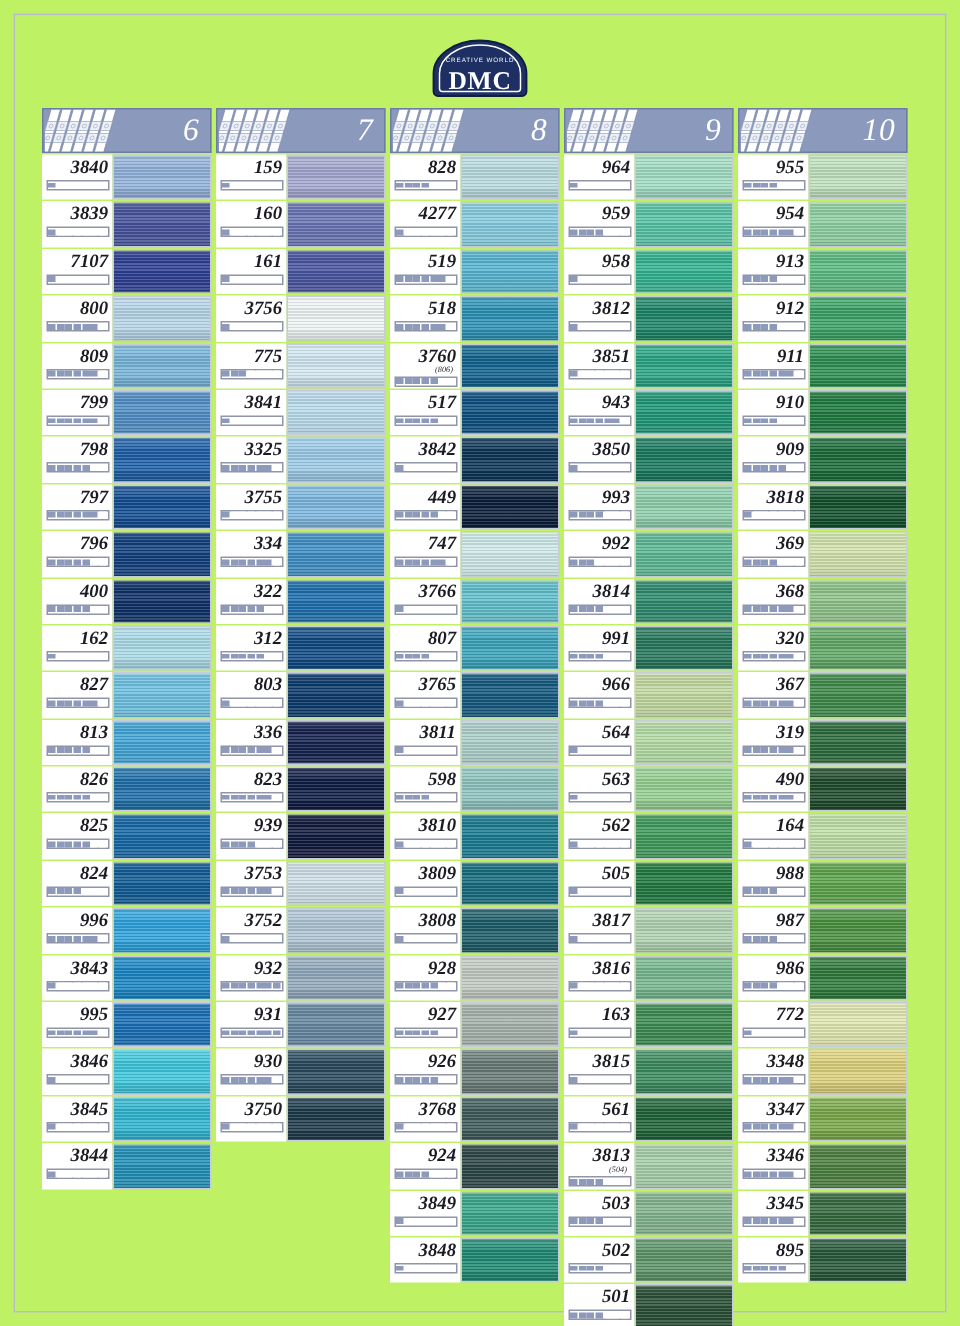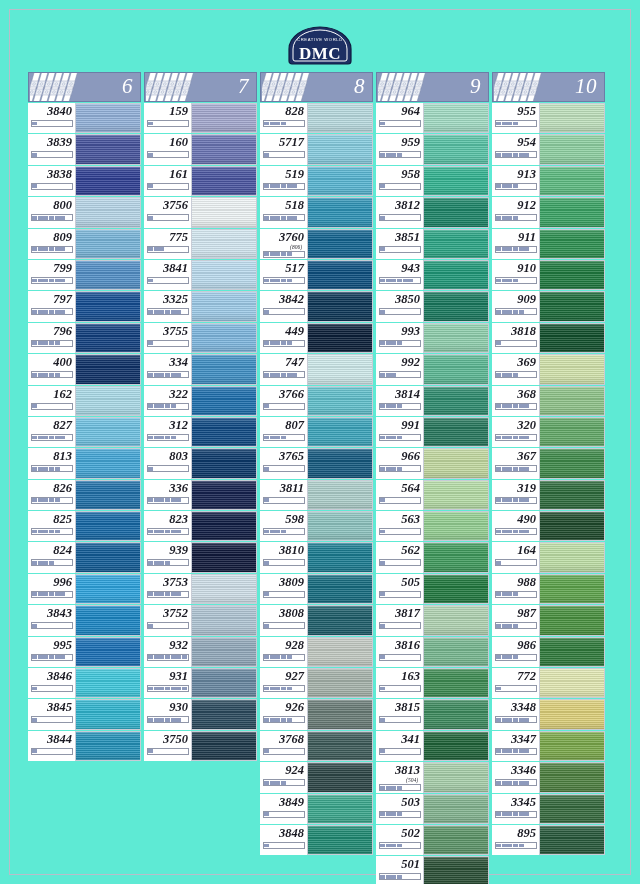--- a/index.html
+++ b/index.html
@@ -7,21 +7,21 @@
   html, body {
     margin: 0; padding: 0;
     width: 640px; height: 884px;
     background: #ffffff;
     font-family: "Liberation Sans", sans-serif;
     overflow: hidden;
   }
   #page {
     position: relative;
     width: 640px; height: 884px;
-    background: #5eead4;
+    background: #bef264;
   }
   
   #frame {
     position: absolute;
     left: 9px; top: 9px;
     width: 622px; height: 866px;
     border: 1px solid #b9bdc9;
     pointer-events: none;
   }
 
@@ -275,21 +275,21 @@
                 <div class="cell"></div>
                 <div class="cell"></div>
               </div>
             </div>
             <div class="swatch">
               <div class="thread" style="background: rgb(70, 83, 156);"></div>
             </div>
           </div>
           <div class="row">
             <div class="row-label">
-              <div class="code"><span>3838</span></div>
+              <div class="code"><span>7107</span></div>
               <div class="meter">
                 <div class="cell on"></div>
                 <div class="cell"></div>
                 <div class="cell"></div>
                 <div class="cell"></div>
                 <div class="cell"></div>
                 <div class="cell"></div>
                 <div class="cell"></div>
               </div>
             </div>
@@ -339,20 +339,37 @@
                 <div class="cell on"></div>
                 <div class="cell on"></div>
                 <div class="cell on"></div>
                 <div class="cell on"></div>
                 <div class="cell on"></div>
                 <div class="cell"></div>
               </div>
             </div>
             <div class="swatch">
               <div class="thread" style="background: rgb(82, 143, 198);"></div>
+            </div>
+          </div>
+          <div class="row">
+            <div class="row-label">
+              <div class="code"><span>798</span></div>
+              <div class="meter">
+                <div class="cell on"></div>
+                <div class="cell on"></div>
+                <div class="cell on"></div>
+                <div class="cell on"></div>
+                <div class="cell on"></div>
+                <div class="cell"></div>
+                <div class="cell"></div>
+              </div>
+            </div>
+            <div class="swatch">
+              <div class="thread" style="background: rgb(31, 95, 166);"></div>
             </div>
           </div>
           <div class="row">
             <div class="row-label">
               <div class="code"><span>797</span></div>
               <div class="meter">
                 <div class="cell on"></div>
                 <div class="cell on"></div>
                 <div class="cell on"></div>
                 <div class="cell on"></div>
@@ -1074,21 +1091,21 @@
                 <div class="cell"></div>
                 <div class="cell"></div>
               </div>
             </div>
             <div class="swatch">
               <div class="thread" style="background: rgb(185, 219, 224);"></div>
             </div>
           </div>
           <div class="row">
             <div class="row-label">
-              <div class="code"><span>5717</span></div>
+              <div class="code"><span>4277</span></div>
               <div class="meter">
                 <div class="cell on"></div>
                 <div class="cell"></div>
                 <div class="cell"></div>
                 <div class="cell"></div>
                 <div class="cell"></div>
                 <div class="cell"></div>
                 <div class="cell"></div>
               </div>
             </div>
@@ -1856,21 +1873,21 @@
                 <div class="cell"></div>
                 <div class="cell"></div>
               </div>
             </div>
             <div class="swatch">
               <div class="thread" style="background: rgb(60, 138, 94);"></div>
             </div>
           </div>
           <div class="row">
             <div class="row-label">
-              <div class="code"><span>341</span></div>
+              <div class="code"><span>561</span></div>
               <div class="meter">
                 <div class="cell on"></div>
                 <div class="cell"></div>
                 <div class="cell"></div>
                 <div class="cell"></div>
                 <div class="cell"></div>
                 <div class="cell"></div>
                 <div class="cell"></div>
               </div>
             </div>

